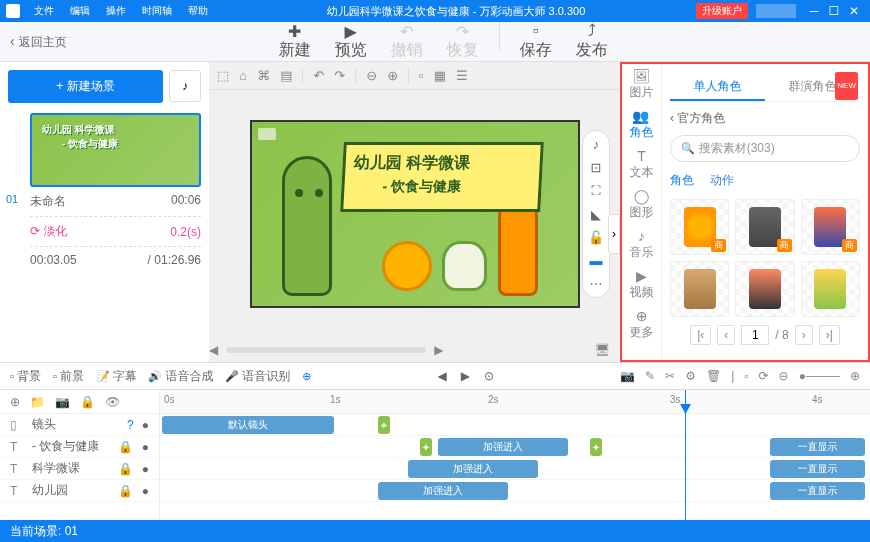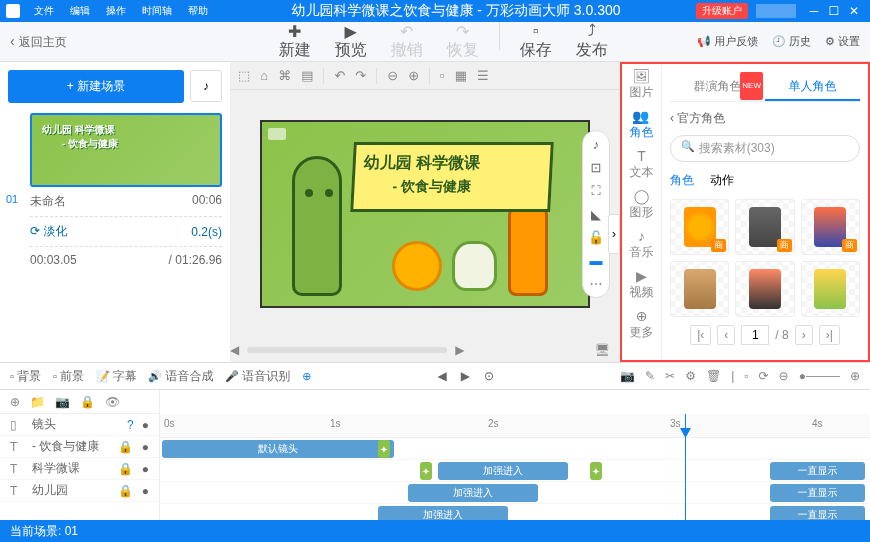--- a/index.html
+++ b/index.html
@@ -1,47 +1,47 @@
 <!DOCTYPE html>
 <html><head>
 <meta charset="utf-8">
 <style>
 *{margin:0;padding:0;box-sizing:border-box;font-family:"Microsoft YaHei",sans-serif;font-size:12px;}
 body{width:870px;height:542px;background:#fff;overflow:hidden;position:relative;}
 .titlebar{height:22px;background:#0e7ff0;color:#fff;display:flex;align-items:center;padding:0 6px;}
 .titlebar .logo{width:14px;height:14px;background:#fff;border-radius:2px;margin-right:6px;}
 .titlebar .menu-item{padding:0 8px;cursor:pointer;font-size:10px;}
-.titlebar .title-text{flex:1;text-align:center;font-size:14px;}
+.titlebar .title-text{flex:1;text-align:center;font-size:11px;}
 .titlebar .upgrade{background:#ff4444;padding:1px 6px;border-radius:2px;font-size:10px;}
 .titlebar .sig{width:40px;height:14px;background:rgba(255,255,255,0.3);margin:0 8px;}
 .titlebar .win-btn{width:20px;text-align:center;cursor:pointer;}
 .toolbar{height:40px;background:#f5f7fa;border-bottom:1px solid #e0e0e0;display:flex;align-items:center;padding:0 10px;}
 .toolbar .back{color:#666;cursor:pointer;}
 .toolbar .back::before{content:"‹";margin-right:4px;font-size:14px;}
 .toolbar .tools{display:flex;margin-left:200px;}
 .toolbar .tool{display:flex;flex-direction:column;align-items:center;margin:0 12px;color:#555;cursor:pointer;}
 .toolbar .tool.disabled{color:#ccc;}
 .toolbar .tool-icon{font-size:16px;height:16px;}
 .toolbar .tool-label{font-size:16px;margin-top:2px;}
 .toolbar .tool-div{width:1px;height:28px;background:#ddd;margin:0 8px;}
 .toolbar .right-tools{margin-left:auto;display:flex;gap:14px;color:#555;}
 .toolbar .right-tools span{cursor:pointer;font-size:11px;}
 .main{display:flex;height:300px;}
-.left-panel{width:230px;padding:8px;}
+.left-panel{width:209px;padding:8px;}
 .new-scene-row{display:flex;gap:6px;}
 .new-scene{flex:1;background:#0e7ff0;color:#fff;border:none;padding:8px;border-radius:3px;cursor:pointer;}
 .music-btn{width:32px;height:32px;border:1px solid #ddd;border-radius:3px;display:flex;align-items:center;justify-content:center;cursor:pointer;}
 .scene-thumb{border:2px solid #0e7ff0;border-radius:3px;margin-top:10px;height:74px;background:linear-gradient(135deg,#8bc34a,#9ccc65);position:relative;overflow:hidden;}
 .scene-thumb.s2{border:2px solid #ddd;background:linear-gradient(135deg,#f0e8d8,#e8dcc0);}
 .scene-thumb .txt1{position:absolute;top:8px;left:10px;color:#fff;font-size:10px;font-weight:bold;text-shadow:1px 1px 0 #2a7a2a;}
 .scene-thumb .txt2{position:absolute;top:22px;left:30px;color:#fff;font-size:10px;font-weight:bold;text-shadow:1px 1px 0 #2a7a2a;}
 .scene-num{position:absolute;bottom:-18px;left:-24px;color:#0e7ff0;font-size:11px;}
 .scene-row{position:relative;margin-left:22px;}
 .scene-meta{display:flex;justify-content:space-between;color:#666;font-size:11px;margin:6px 0 0 22px;}
-.transition-row{display:flex;justify-content:space-between;align-items:center;margin:6px 0 0 22px;padding:6px 0;border-top:1px dashed #ddd;border-bottom:1px dashed #ddd;color:#0369a1;}
+.transition-row{display:flex;justify-content:space-between;align-items:center;margin:6px 0 0 22px;padding:6px 0;border-top:1px dashed #ddd;border-bottom:1px dashed #ddd;color:#ec4899;}
 .scene2-meta{display:flex;justify-content:space-between;color:#666;font-size:11px;margin:6px 0 0 22px;}
 .canvas-area{flex:1;background:#f0f0f0;position:relative;display:flex;flex-direction:column;}
 .canvas-tb{height:28px;display:flex;align-items:center;padding:0 8px;gap:10px;color:#888;border-bottom:1px solid #e0e0e0;}
 .canvas-tb span{cursor:pointer;font-size:13px;}
 .canvas-tb .div{width:1px;height:16px;background:#ddd;}
 .canvas-wrap{flex:1;display:flex;align-items:center;justify-content:center;position:relative;}
 .canvas{width:330px;height:188px;background:linear-gradient(135deg,#8bc34a,#9ccc65);border:2px solid #333;position:relative;overflow:hidden;}
 .canvas .cucumber{position:absolute;left:30px;bottom:10px;width:50px;height:140px;background:#7cb342;border-radius:25px 25px 10px 10px;border:3px solid #2e5d1e;}
 .canvas .cucumber::before{content:"";position:absolute;top:30px;left:10px;width:8px;height:8px;background:#2e5d1e;border-radius:50%;box-shadow:20px 0 #2e5d1e;}
 .canvas .carrot{position:absolute;right:40px;bottom:10px;width:40px;height:100px;background:#ff9800;border-radius:20px 20px 8px 8px;border:3px solid #bf6000;}
@@ -62,24 +62,24 @@
 .cat-item{height:40px;display:flex;flex-direction:column;align-items:center;justify-content:center;cursor:pointer;color:#888;font-size:10px;}
 .cat-item.active{color:#0e7ff0;}
 .cat-item .ico{font-size:14px;}
 .asset-panel{flex:1;padding:8px;display:flex;flex-direction:column;}
 .asset-tabs{display:flex;border-bottom:1px solid #eee;height:30px;}
 .asset-tab{flex:1;text-align:center;line-height:28px;cursor:pointer;color:#888;position:relative;}
 .asset-tab.active{color:#0e7ff0;border-bottom:2px solid #0e7ff0;}
 .new-tag{position:absolute;top:0;right:2px;background:#ff4444;color:#fff;font-size:8px;padding:0 2px;border-radius:2px;}
 .asset-crumb{color:#666;margin:8px 0;cursor:pointer;}
 .asset-crumb::before{content:"‹ ";}
-.search-box{border:1px solid #ddd;border-radius:14px;padding:4px 10px;display:flex;align-items:flex-start;color:#999;}
+.search-box{border:1px solid #ddd;border-radius:14px;padding:4px 10px;display:flex;align-items:center;color:#999;}
 .search-box::before{content:"🔍";margin-right:4px;font-size:11px;}
 .sub-tabs{display:flex;gap:16px;margin:10px 0;}
-.sub-tab{color:#000000;cursor:pointer;}
+.sub-tab{color:#3b82f6;cursor:pointer;}
 .sub-tab.active{color:#0e7ff0;}
 .asset-grid{display:grid;grid-template-columns:repeat(3,1fr);gap:6px;}
 .asset-item{height:56px;border:1px solid #eee;border-radius:3px;background:repeating-conic-gradient(#f5f5f5 0 25%,#fff 0 50%) 50%/12px 12px;position:relative;cursor:pointer;display:flex;align-items:center;justify-content:center;}
 .asset-item .badge{position:absolute;bottom:2px;right:2px;background:#ff8800;color:#fff;font-size:9px;padding:0 3px;border-radius:2px;}
 .asset-item .char{width:32px;height:40px;border-radius:4px;}
 .lion{background:radial-gradient(circle,#ffb300 40%,#ff9800 60%);}
 .cat{background:linear-gradient(#666,#444);}
 .person1{background:linear-gradient(#ff7043,#3949ab);}
 .dog{background:linear-gradient(#d7a86e,#a67843);}
 .person2{background:linear-gradient(#ff8a65,#333);}
@@ -91,21 +91,21 @@
 .timeline-bar .tb-item{cursor:pointer;font-size:11px;}
 .timeline-bar .tb-icon{color:#0e7ff0;}
 .timeline-bar .play-controls{margin:0 auto;display:flex;gap:14px;font-size:14px;}
 .timeline-bar .right-icons{display:flex;gap:10px;color:#888;}
 .timeline{height:130px;display:flex;}
 .track-labels{width:160px;border-right:1px solid #eee;}
 .track-header{height:24px;display:flex;align-items:center;padding:0 10px;gap:10px;color:#888;border-bottom:1px solid #eee;}
 .track-row{height:22px;display:flex;align-items:center;padding:0 10px;gap:8px;color:#666;border-bottom:1px solid #f5f5f5;font-size:11px;}
 .track-row .t-icon{color:#888;width:14px;}
 .track-row .q{margin-left:auto;color:#0e7ff0;}
-.track-area{flex:1;position:relative;overflow:hidden;margin-top:24px;}
+.track-area{flex:1;position:relative;overflow:hidden;}
 .ruler{height:24px;border-bottom:1px solid #eee;position:relative;background:#fafafa;}
 .ruler .tick{position:absolute;top:4px;font-size:10px;color:#888;}
 .playhead{position:absolute;top:0;bottom:0;width:1px;background:#0e7ff0;z-index:5;}
 .playhead::before{content:"";position:absolute;top:14px;left:-5px;width:11px;height:10px;background:#0e7ff0;clip-path:polygon(0 0,100% 0,50% 100%);}
 .track-line{height:22px;position:relative;border-bottom:1px solid #f5f5f5;}
 .clip{position:absolute;top:2px;height:18px;border-radius:3px;display:flex;align-items:center;justify-content:center;color:#fff;font-size:10px;}
 .clip.blue{background:#5a9fd4;}
 .clip.green{background:#8bc34a;width:12px;}
 .statusbar{height:22px;background:#0e7ff0;color:#fff;display:flex;align-items:center;padding:0 10px;font-size:11px;}
 .s2banner{position:absolute;top:10px;left:20px;right:20px;height:20px;background:#d84848;border-radius:10px;}
@@ -151,25 +151,20 @@
       </div>
     <div class="tool-div"></div>
     <div class="tool">
         <span class="tool-icon">▫</span>
         <span class="tool-label">保存</span>
       </div>
     <div class="tool">
         <span class="tool-icon">⤴</span>
         <span class="tool-label">发布</span>
       </div>
-  </div>
-  <div class="right-tools">
-    <span>📢 <span>用户反馈</span></span>
-    <span>🕘 <span>历史</span></span>
-    <span>⚙ <span>设置</span></span>
   </div>
 </div>
 
 <div class="main">
   <div class="left-panel">
     <div class="new-scene-row">
       <button class="new-scene">+  新建场景</button>
       <div class="music-btn">
           <span>♪</span>
         </div>
@@ -269,22 +264,22 @@
           <span class="ico">▶</span>
           <span>视频</span>
         </div>
       <div class="cat-item">
           <span class="ico">⊕</span>
           <span>更多</span>
         </div>
     </div>
     <div class="asset-panel">
       <div class="asset-tabs">
+        <div class="asset-tab active">单人角色</div>
         <div class="asset-tab"><span>群演角色</span><span class="new-tag">NEW</span></div>
-        <div class="asset-tab active">单人角色</div>
       </div>
       <div class="asset-crumb">官方角色</div>
       <div class="search-box">
           <span>搜索素材(303)</span>
         </div>
       <div class="sub-tabs">
         <span class="sub-tab active">角色</span>
         <span class="sub-tab">动作</span>
       </div>
       <div class="asset-grid">
@@ -386,21 +381,21 @@
   <div class="track-area">
     <div class="ruler">
       <span class="tick" style="left:4px;">0s</span>
       <span class="tick" style="left:170px;">1s</span>
       <span class="tick" style="left:328px;">2s</span>
       <span class="tick" style="left:510px;">3s</span>
       <span class="tick" style="left:652px;">4s</span>
     </div>
     <div class="playhead" style="left:525px;"></div>
     <div class="track-line">
-      <div class="clip blue" style="left:2px;width:232px;">默认镜头</div>
+      <div class="clip blue" style="left:2px;width:172px;">默认镜头</div>
       <div class="clip green" style="left:218px;">✦</div>
     </div>
     <div class="track-line">
       <div class="clip green" style="left:260px;">✦</div>
       <div class="clip blue" style="left:278px;width:130px;">加强进入</div>
       <div class="clip green" style="left:430px;">✦</div>
       <div class="clip blue" style="left:610px;width:95px;">一直显示</div>
     </div>
     <div class="track-line">
       <div class="clip blue" style="left:248px;width:130px;">加强进入</div>

